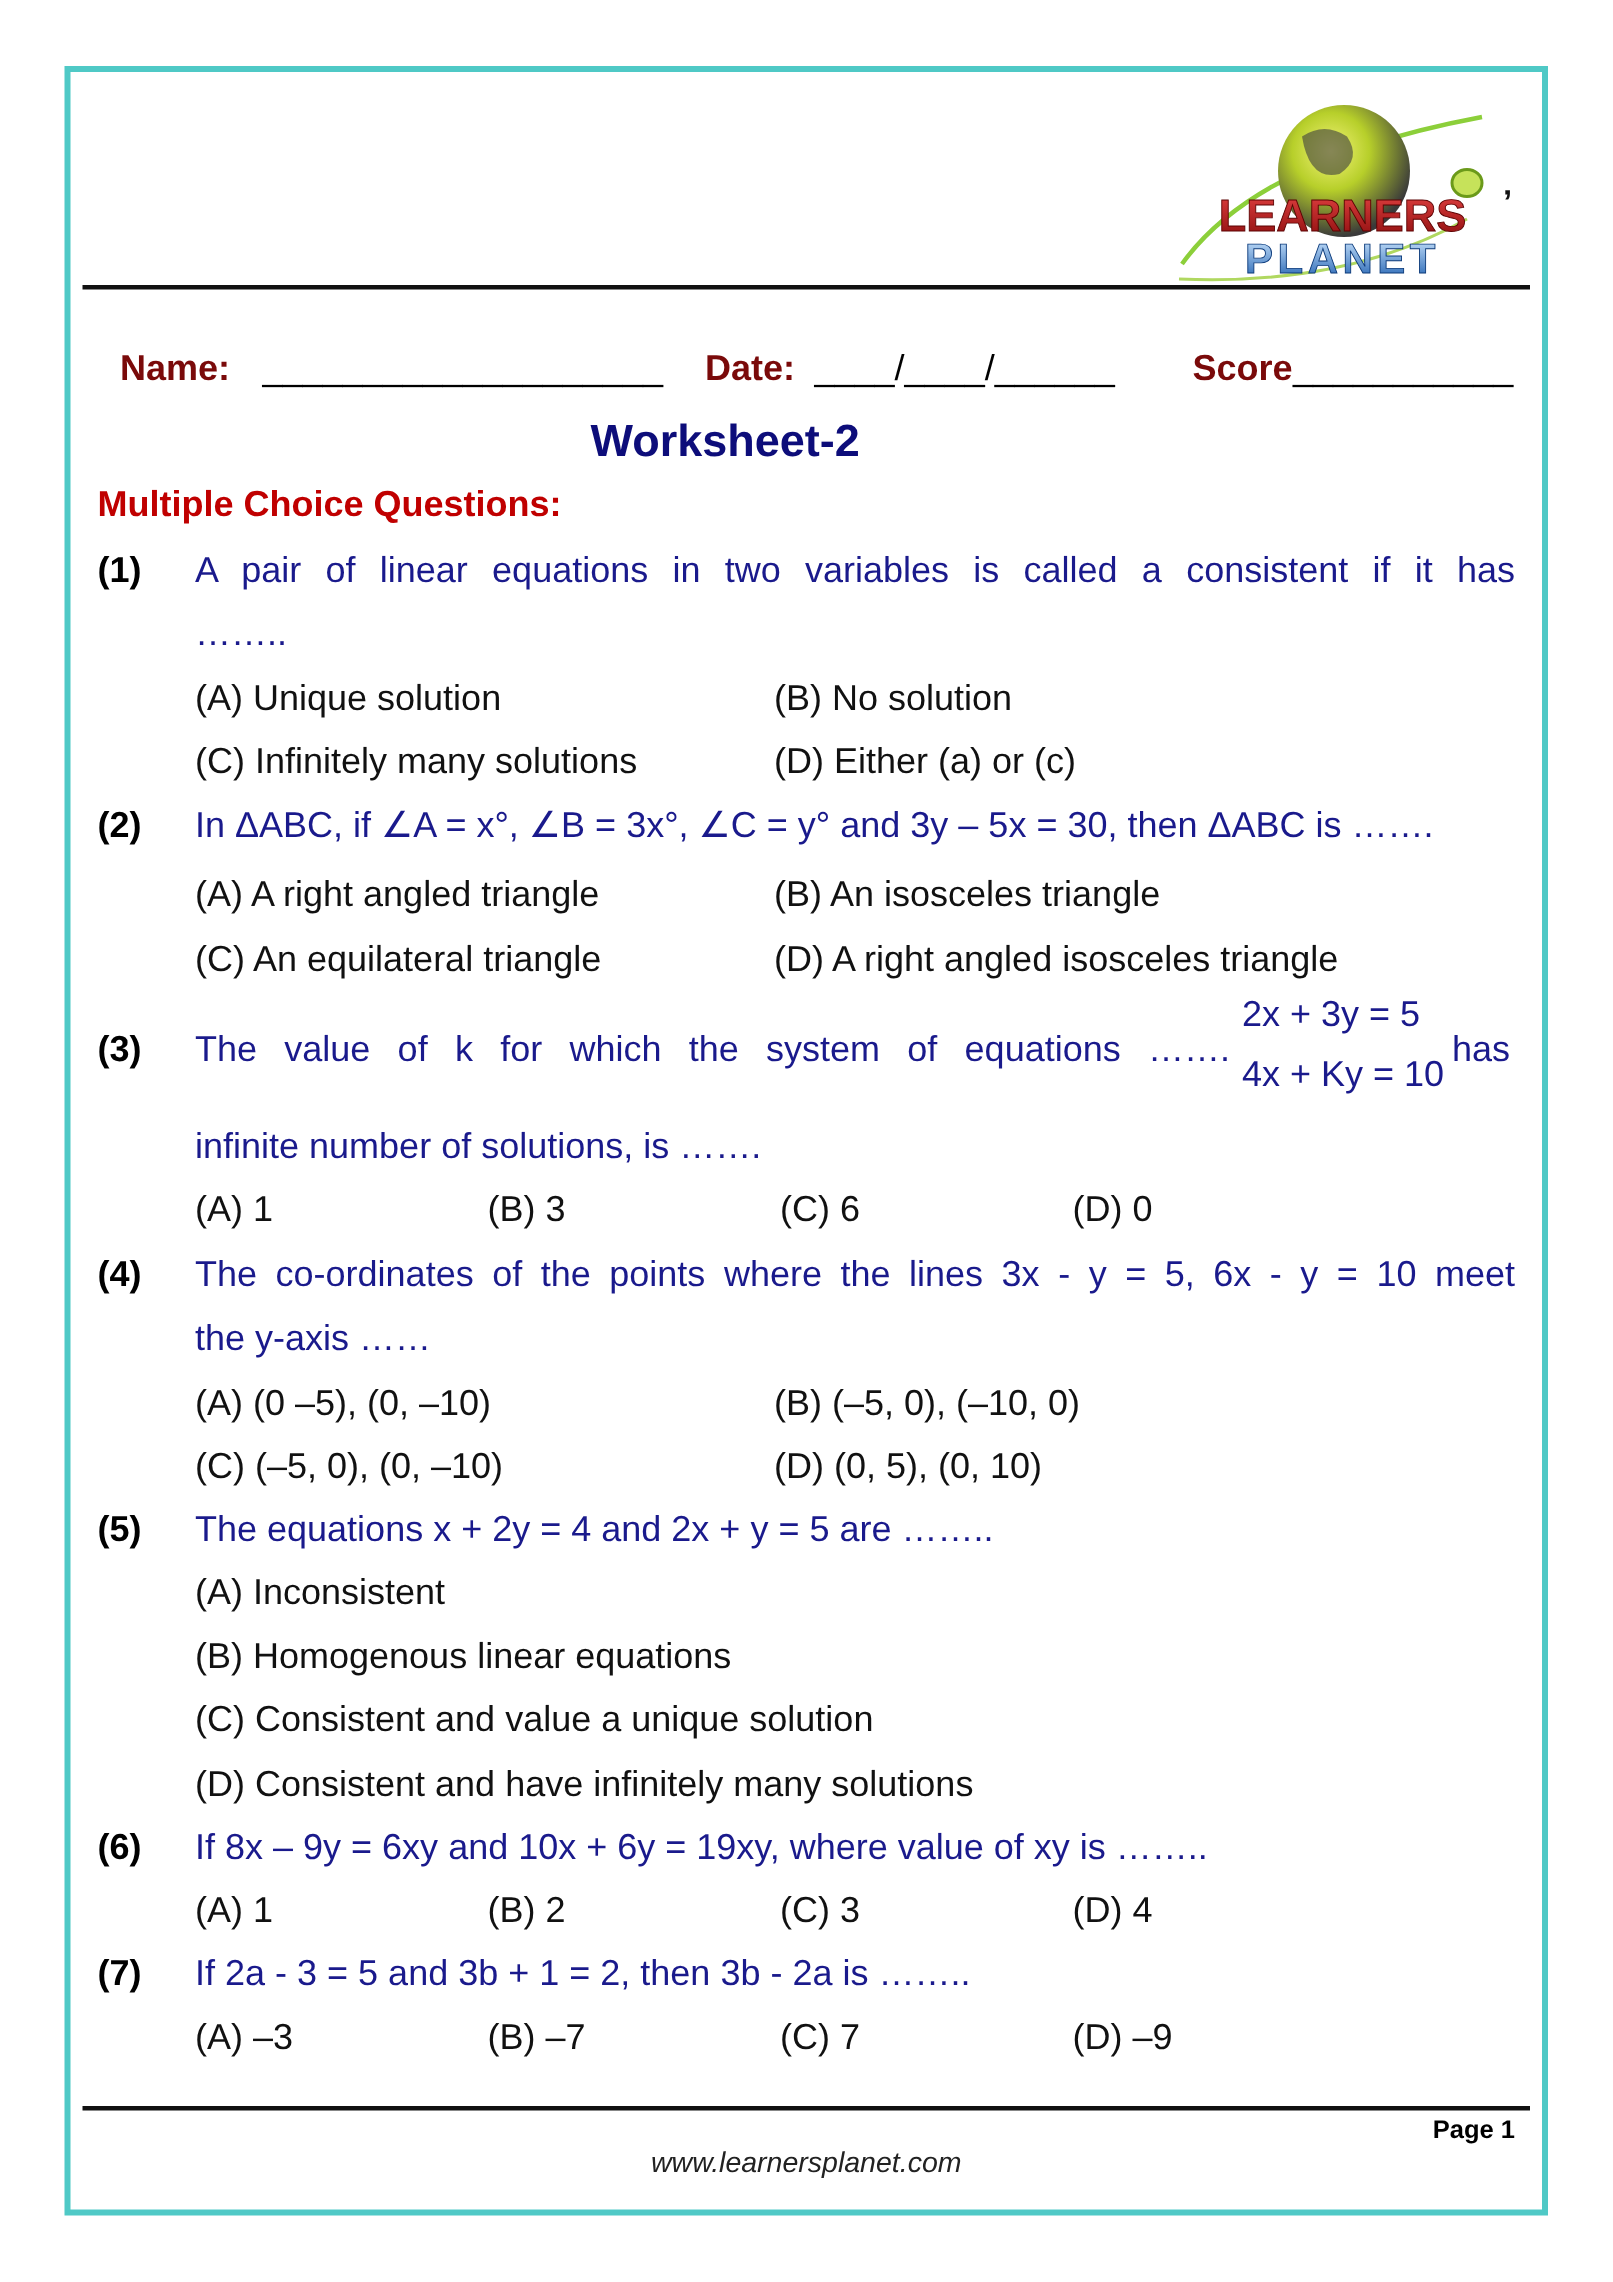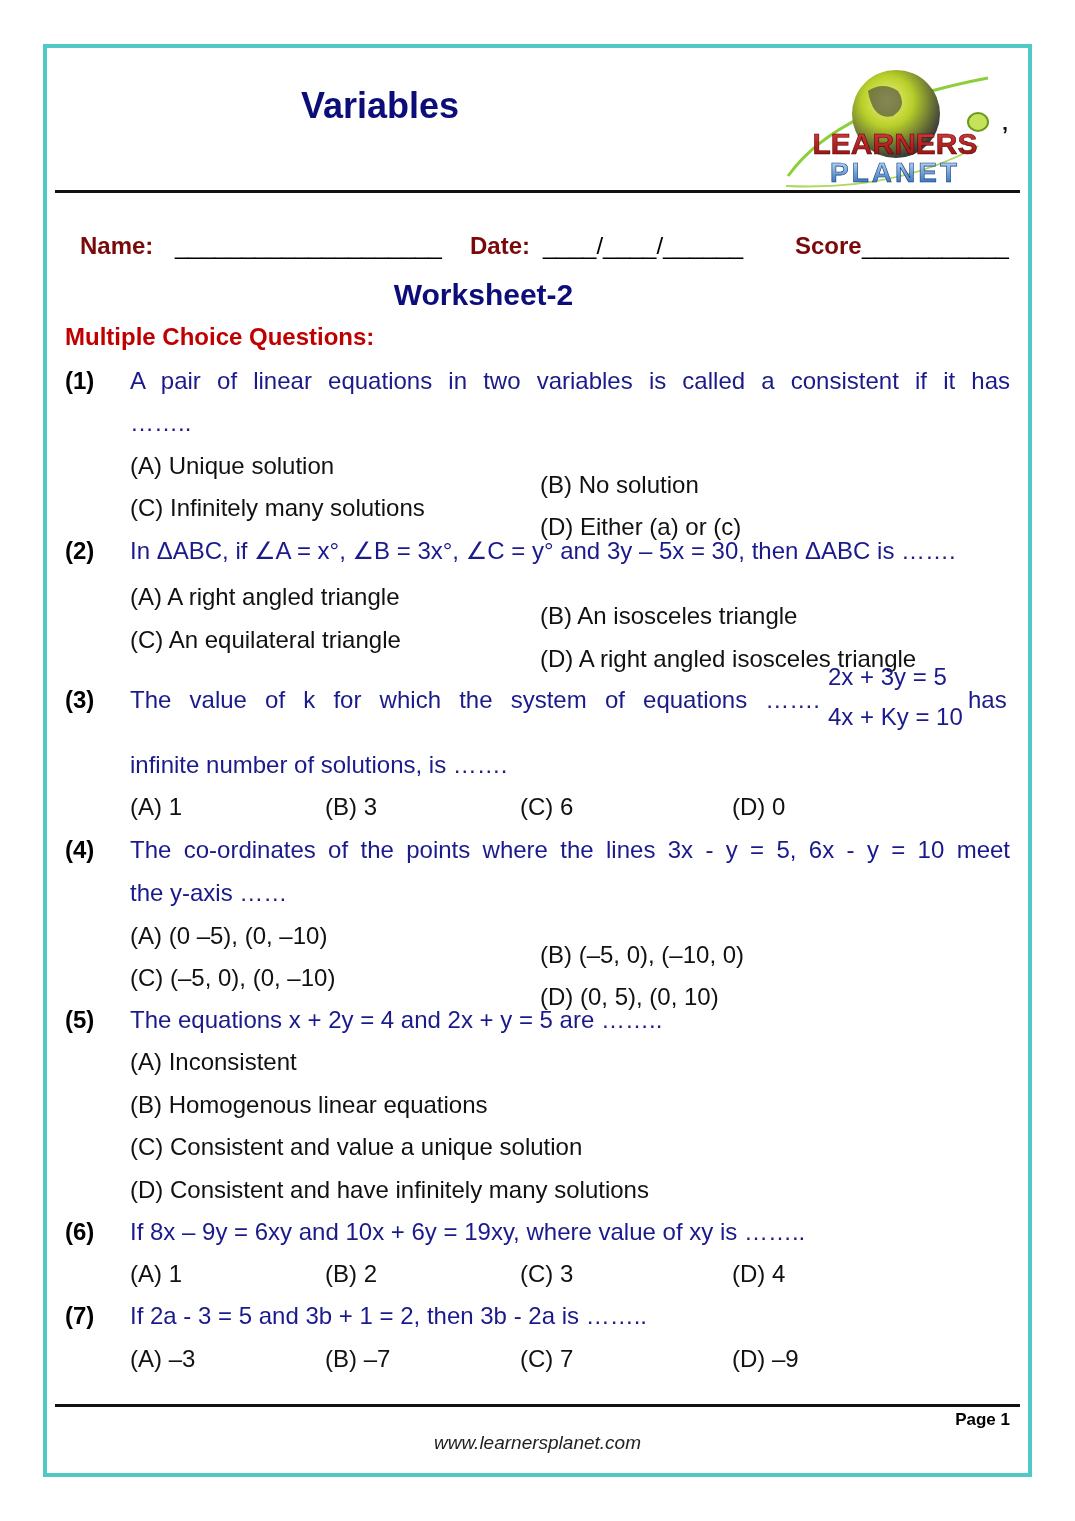--- a/index.html
+++ b/index.html
@@ -34,37 +34,36 @@
   }
   .section-label {
     position: absolute; top: 323px; left: 65px; color: #c00000; font-weight: bold; font-size: 24px;
   }
 
   .line { position: absolute; font-size: 24px; white-space: nowrap; line-height: 30px; }
   .qnum { position: absolute; left: 65px; font-weight: bold; color: #000; }
   .qtext { position: absolute; left: 130px; color: #1a1a8c; }
   .qtext.justify { width: 880px; text-align: justify; text-align-last: justify; }
   .opt { position: absolute; color: #111; }
-  .c1 { left: 130px; } .c2 { left: 540px; margin-top: 19px; }
-  .q4c1 { left: 130px; } .q4c2 { left: 325px; } .q4c3 { left: 520px; } .q4c4 { left: 732px; }
+  .c1 { left: 130px; } .c2 { left: 516px; }
+  .q4c1 { left: 130px; } .q4c2 { left: 325px; } .q4c3 { left: 520px; } .q4c4 { left: 715px; }
 
   .eq-stack { position: absolute; left: 828px; color: #1a1a8c; font-size: 24px; line-height: 40px; }
   .has-word { position: absolute; left: 968px; color: #1a1a8c; }
 
   .hr-bottom { position: absolute; left: 55px; top: 1404px; width: 965px; height: 3px; background: #111; }
   .page-num { position: absolute; right: 65px; top: 1410px; font-weight: bold; font-size: 17px; }
   .site { position: absolute; top: 1432px; left: 0; width: 1075px; text-align: center; font-style: italic; font-size: 19px; color: #222; }
 </style>
 </head>
 <body>
 
 <div class="frame"></div>
 
 <div class="title">
-  <div>Variables</div>
 </div>
 
 <div class="logo">
   <svg width="235" height="124" viewBox="0 0 235 124">
     <defs>
       <radialGradient id="g1" cx="40%" cy="35%" r="65%">
         <stop offset="0%" stop-color="#f4f47a"></stop>
         <stop offset="45%" stop-color="#b7cf2a"></stop>
         <stop offset="100%" stop-color="#3a3a3a"></stop>
       </radialGradient>

